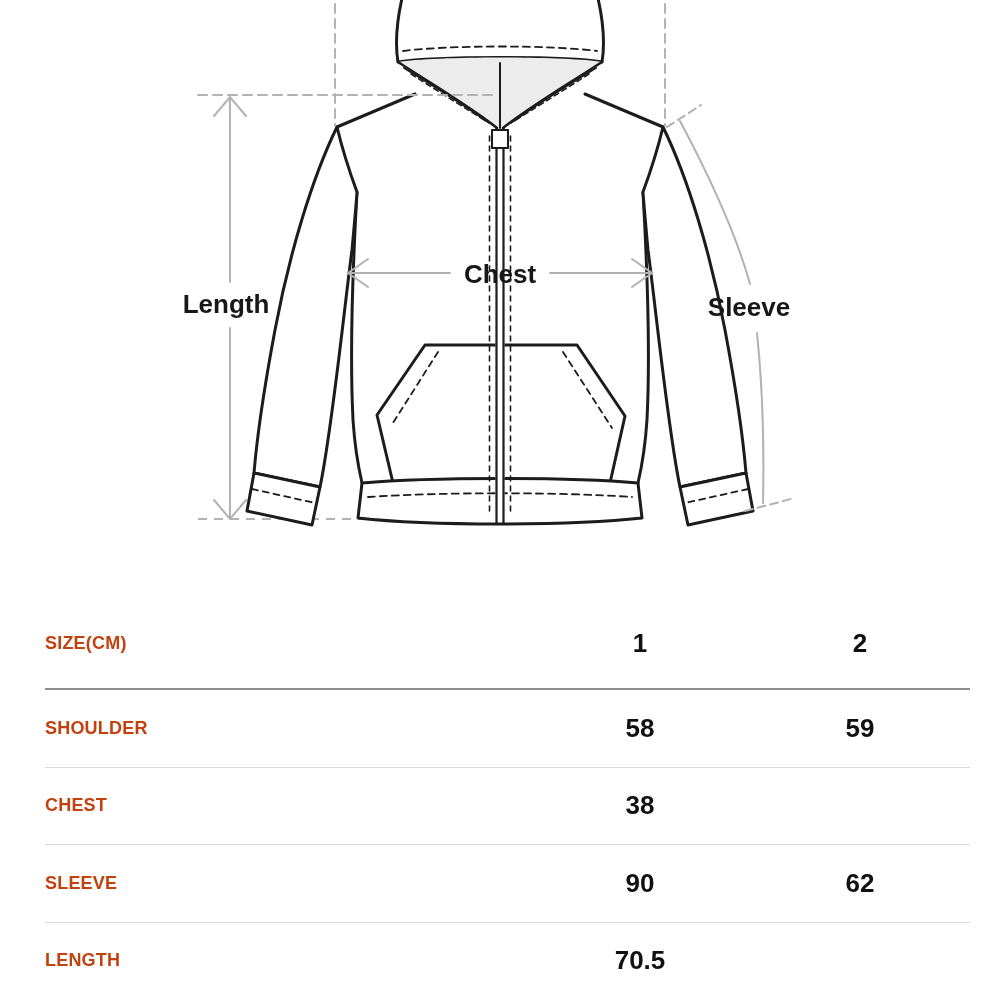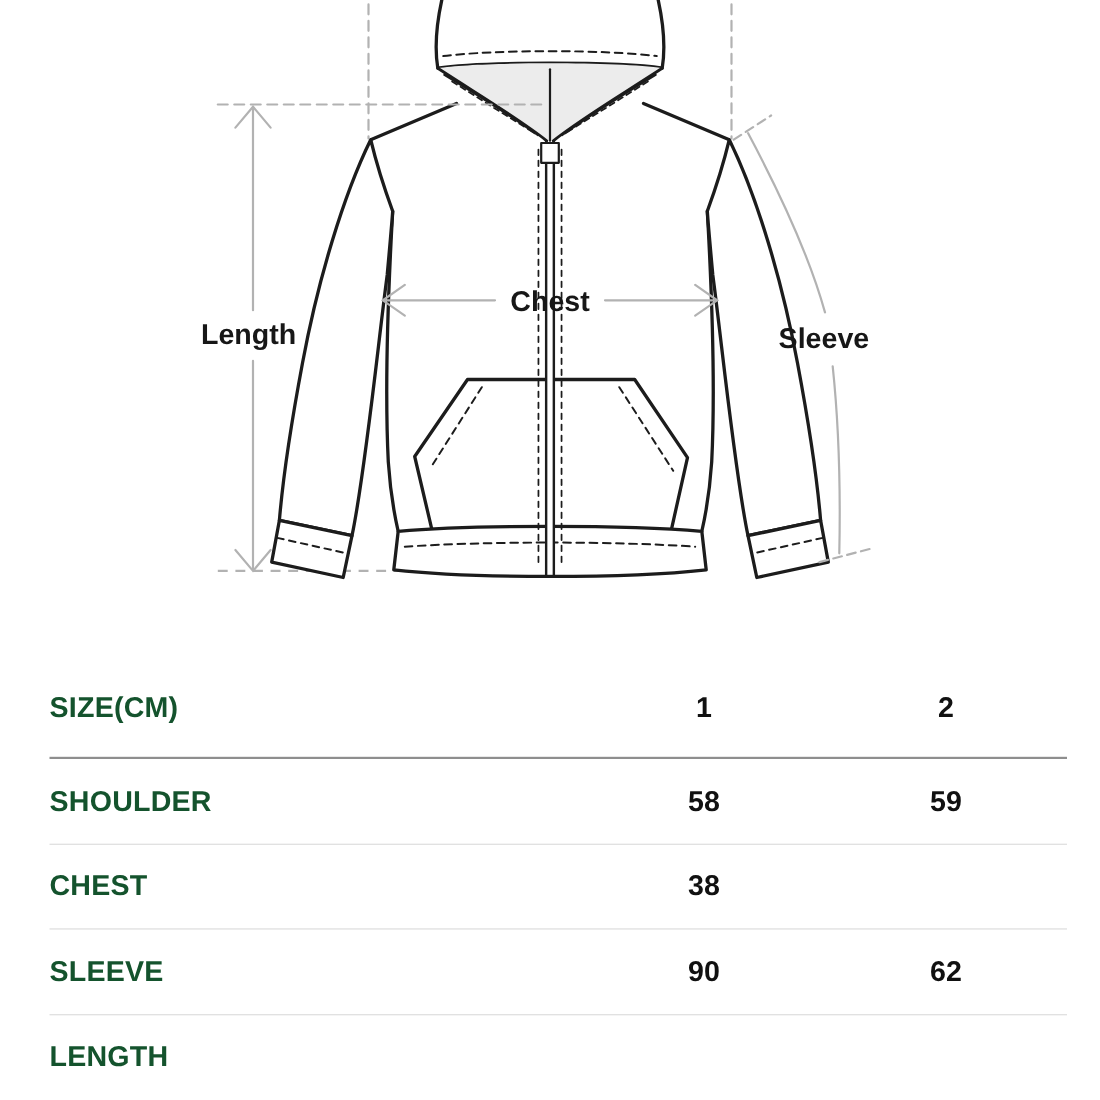--- a/index.html
+++ b/index.html
@@ -7,21 +7,21 @@
         font-family:"Liberation Sans",sans-serif;color:#111;}
   #diagram{position:absolute;top:0;left:0;}
   .diag-label{font-family:"Liberation Sans",sans-serif;font-size:26px;font-weight:600;fill:#171717;}
   
   #size-table{position:absolute;left:45px;top:598px;width:925px;}
   .t-head{display:grid;grid-template-columns:1fr 220px 220px;align-items:center;height:90px;
           border-bottom:2px solid #8e8e8e;}
   .t-row{display:grid;grid-template-columns:1fr 220px 220px;align-items:center;height:76.5px;
          border-bottom:1.5px solid #dadada;}
   .t-row:last-child{border-bottom:none;}
-  .t-label{font-size:26px;font-weight:700;letter-spacing:.2px;color:#14532d;text-align:left;}
+  .t-label{font-size:18px;font-weight:700;letter-spacing:.2px;color:#c2410c;text-align:left;}
   .t-num{font-size:26px;font-weight:700;color:#111;text-align:center;}
 </style>
 </head>
 <body>
 
 <div id="page">
 
   <svg id="diagram" width="1000" height="565" viewBox="0 0 1000 565">
 
     <g stroke="#b2b2b2" stroke-width="2" stroke-dasharray="9 7" fill="none">
@@ -116,16 +116,17 @@
     </div>
 
     <div class="t-row">
       <div class="t-label">SLEEVE</div>
       <div class="t-num">90</div>
       <div class="t-num">62</div>
     </div>
 
     <div class="t-row">
       <div class="t-label">LENGTH</div>
+      <div class="t-num">70.5</div>
     </div>
   </div>
 
 </div>
 
 </body></html>

